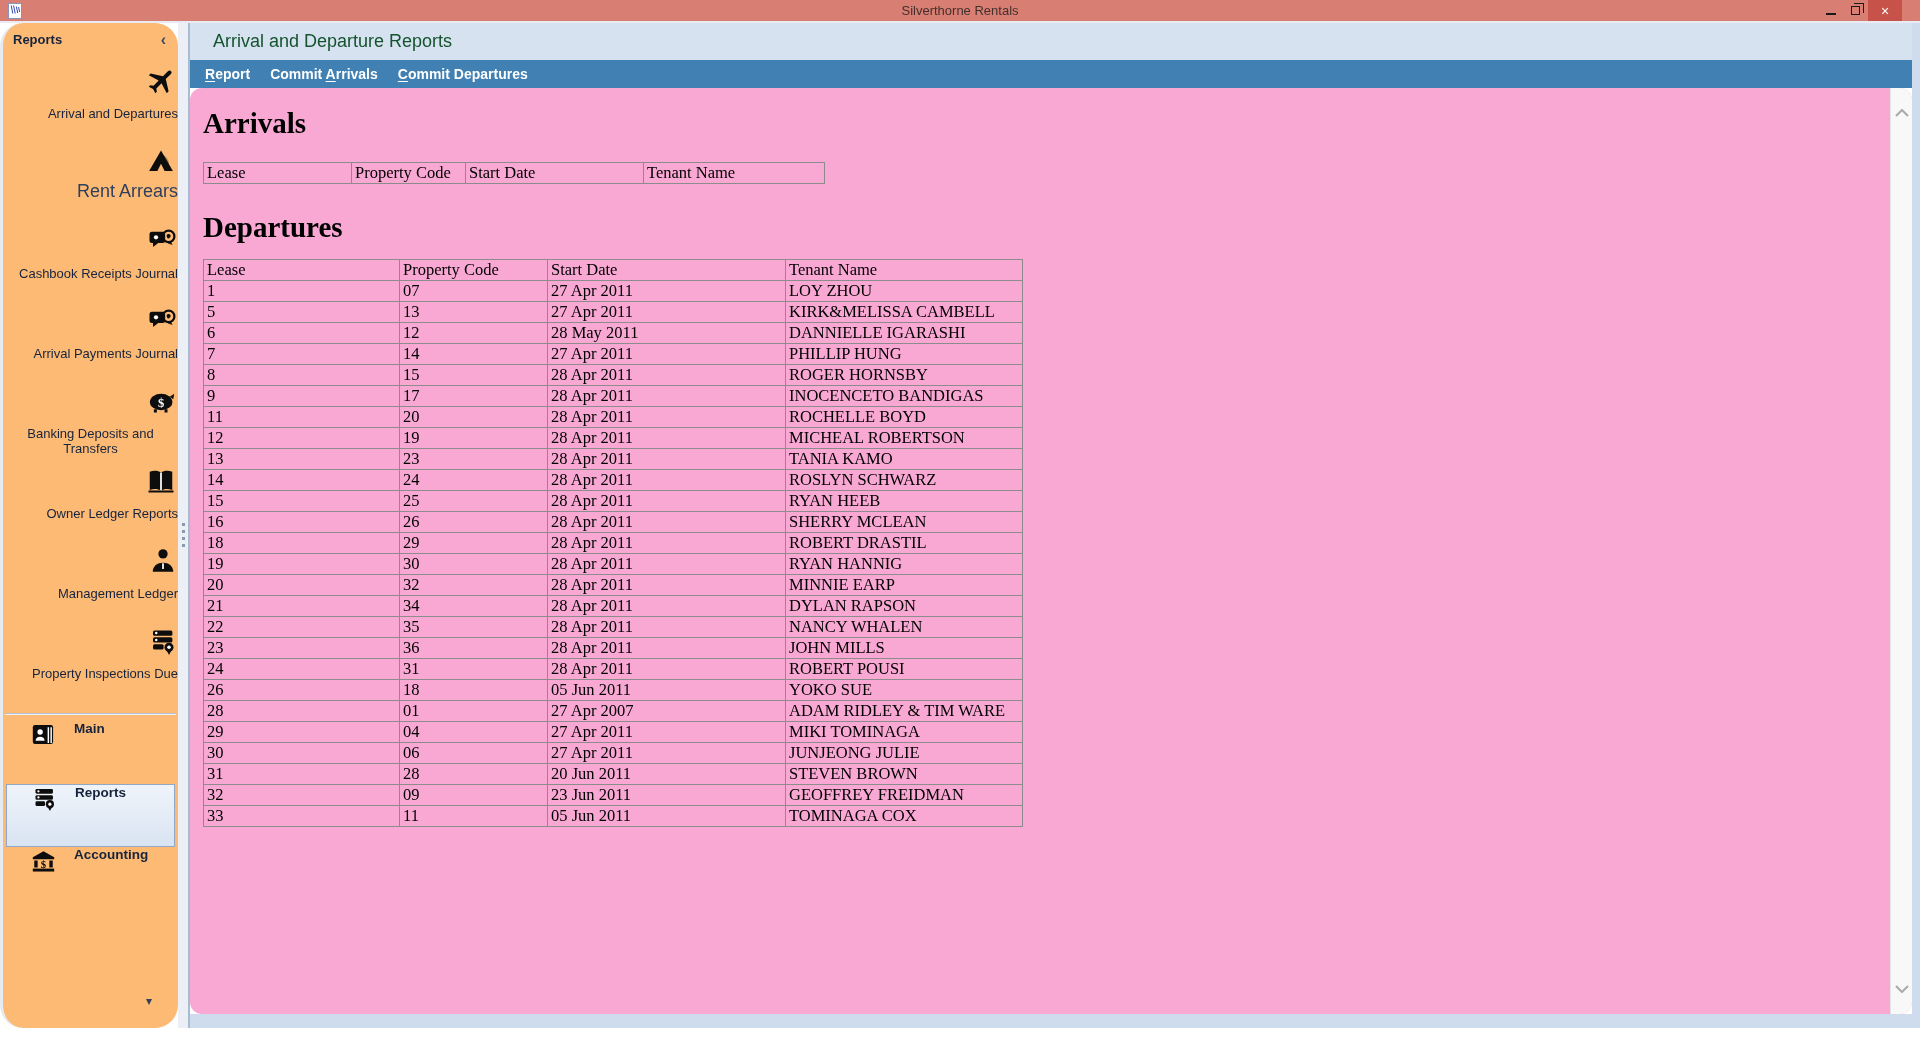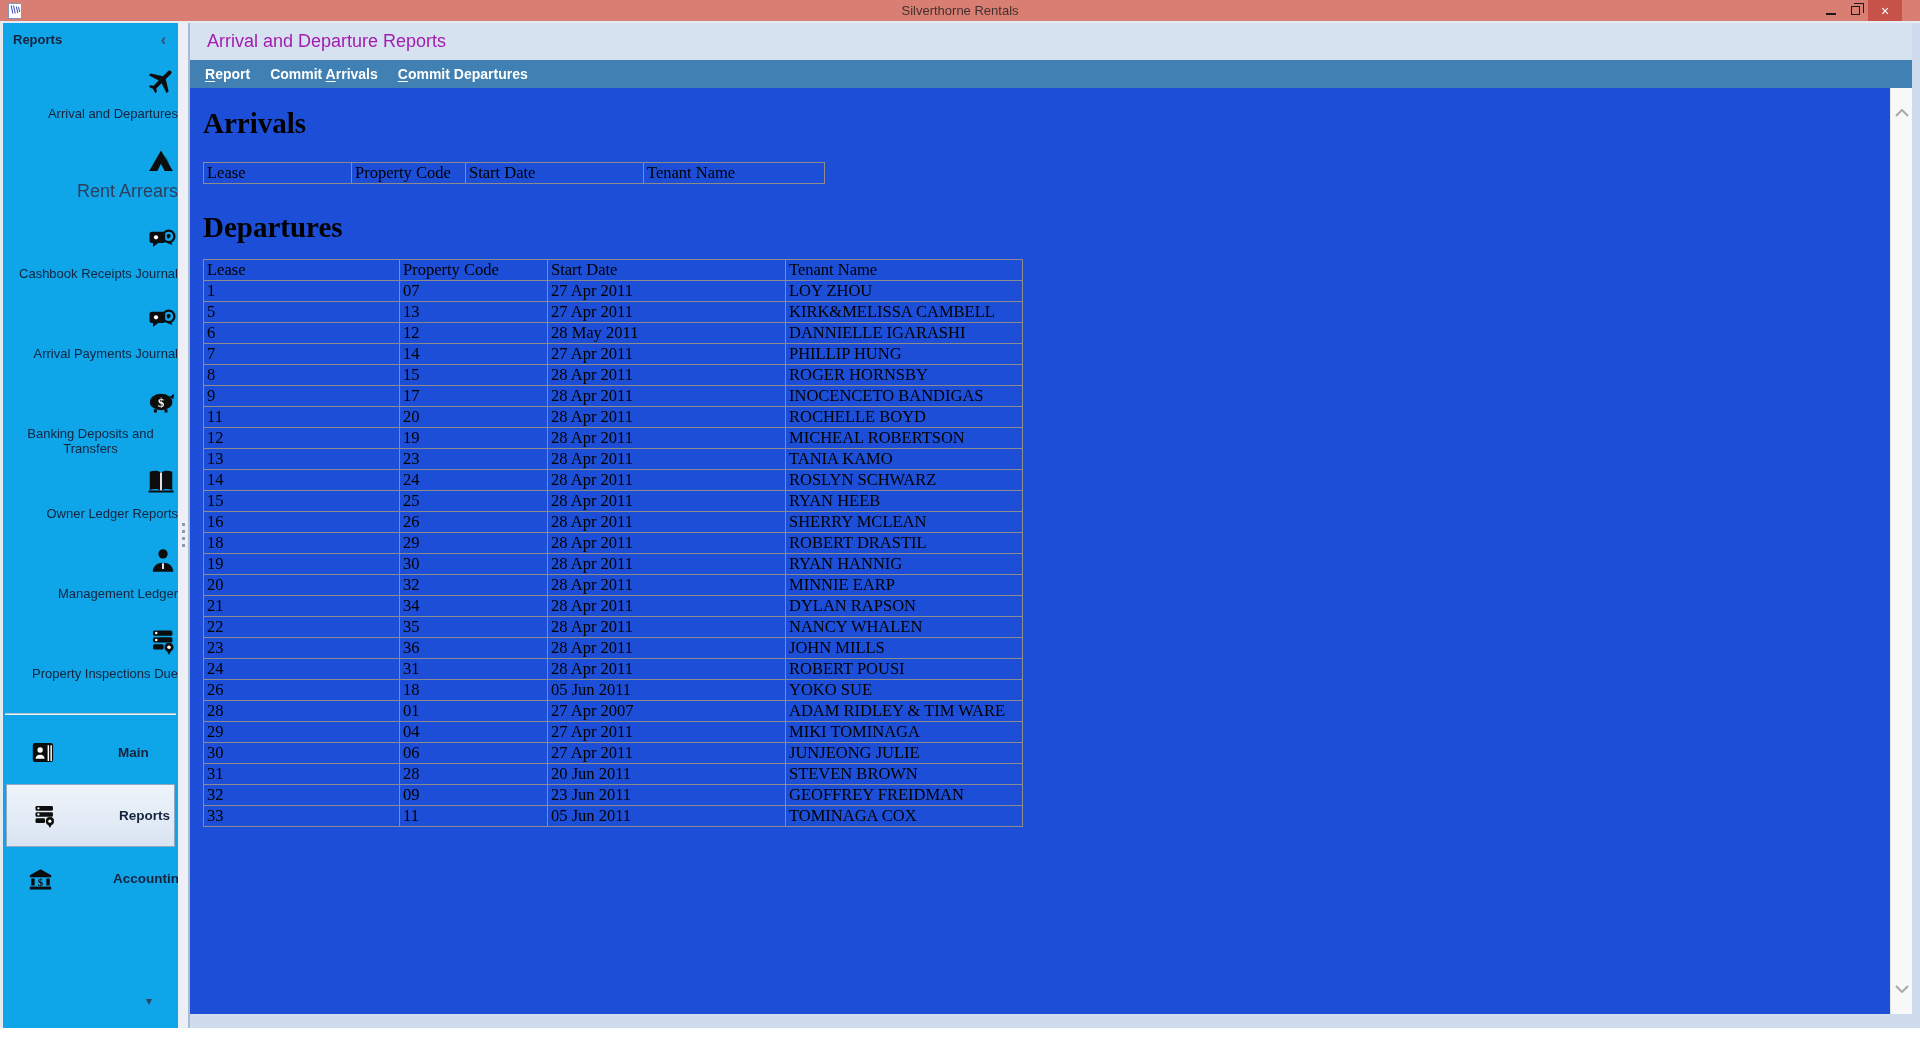--- a/index.html
+++ b/index.html
@@ -18,49 +18,49 @@
   .restore-glyph { position:relative; width:9px; height:9px; border:1.5px solid #1a1a1a; background:transparent; }
   .restore-glyph::before { content:""; position:absolute; left:1.5px; top:-4.5px; width:9px; height:9px; border:1.5px solid #1a1a1a; border-left:none; border-bottom:none; }
   .btn-close { width:34px; background:#C75249; color:#fff; font-size:14px; display:flex; align-items:center; justify-content:center; }
 
   .frame-top { height:2px; background:#E8EBF1; flex:0 0 auto; }
 
   
   .app-row { flex:1 1 auto; display:flex; min-height:0; }
 
   
-  .sidebar { width:178px; flex:0 0 auto; background:#0ea5e9; border-left:3px solid #E6EAF1; position:relative; color:#16233D; }
+  .sidebar { width:178px; flex:0 0 auto; background:#fdba74; border-left:3px solid #E6EAF1; position:relative; color:#16233D;border-radius:23px; }
   .sidebar-header { height:26px; padding:7px 12px 0 10px; font-size:13px; font-weight:bold; display:flex; justify-content:space-between; align-items:center; }
   .collapse { font-size:16px; font-weight:bold; color:#3C4A66; line-height:10px; }
   .side-items { margin-top:12px; }
   .side-item { height:80px; display:flex; flex-direction:column; align-items:flex-end; }
   .si-icon { height:40px; display:flex; align-items:center; justify-content:center; }
   .si-label { margin-top:5px; font-size:13px; text-align:center; color:#16233D; }
   .side-item.hot .si-label { font-size:18px; color:#2E3F5E; margin-top:0; }
   .side-divider { margin:12px 2px 0 2px; height:2px; border-top:1px solid #B6C2D4; border-bottom:1px solid #EDF2F8; }
   .side-nav { margin-top:6px; }
-  .nav-item { height:63px; display:flex; align-items:center; padding-left:24px;gap:44px; }
+  .nav-item { height:63px; display:flex; padding-left:24px; }
   .nav-icon { width:32px; display:flex; justify-content:center; }
   .nav-label { margin-left:15px; font-size:13.5px; font-weight:bold; color:#16233D; }
   .nav-item.selected { border:1px solid #90A8C6; background:linear-gradient(#EFF4FA, #D9E4F2); margin:0 3px; padding-left:21px; }
   .overflow-arrow { position:absolute; bottom:20px; right:26px; font-size:12px; color:#33415C; }
 
   
   .splitter { width:12px; flex:0 0 auto; background:#ECF0F6; border-right:2px solid #A9BBD1; position:relative; }
   .grip { position:absolute; top:500px; left:4px; width:3px; height:26px;
           background-image:repeating-linear-gradient(#8C99AC 0 3px, transparent 3px 7px); }
 
   
   .main { flex:1 1 auto; display:flex; flex-direction:column; min-width:0; }
-  .page-header { height:37px; background:#D7E2F1; display:flex; align-items:center; padding-left:17px; font-size:18px; color:#a21caf; flex:0 0 auto; }
+  .page-header { height:37px; background:#D7E2F1; display:flex; align-items:center; padding-left:23px; font-size:18px; color:#14532d; flex:0 0 auto; }
   .menubar { height:28px; background:#4180B2; display:flex; align-items:center; padding-left:5px; flex:0 0 auto; }
   .menu-item { padding:0 10px; font-size:14px; font-weight:bold; color:#fff; line-height:28px; }
   .menu-item u { text-underline-offset:2px; }
 
-  .content { flex:1 1 auto; background:#1d4ed8; position:relative; overflow:hidden; }
+  .content { flex:1 1 auto; background:#f9a8d4; position:relative; overflow:hidden;border-radius:12px; }
   .report { padding:18px 0 0 13px; font-family:"Liberation Serif", serif; color:#000; }
   .report h1 { font-family:"Liberation Serif", serif; font-size:29px; font-weight:bold; line-height:34px; }
   .report h1.h-departures { margin-top:26px; }
   .rpt-table { border-collapse:collapse; table-layout:fixed; margin-top:22px; border:1px solid #707070; }
   .rpt-table.departures { margin-top:15px; }
   .rpt-table th, .rpt-table td { border:1px solid #8c8c8c; font-weight:normal; text-align:left; font-size:16.5px; line-height:20px; height:21px; padding:0 2px 0 3px; white-space:nowrap; overflow:hidden; font-family:"Liberation Serif", serif; }
 
   
   .scrollbar { position:absolute; top:0; right:0; bottom:0; width:22px; background:#F8F8F8; border-left:1px solid #E4E4E4; }
   .scroll-btn { position:absolute; left:0; right:0; height:26px; display:flex; align-items:center; justify-content:center; }

